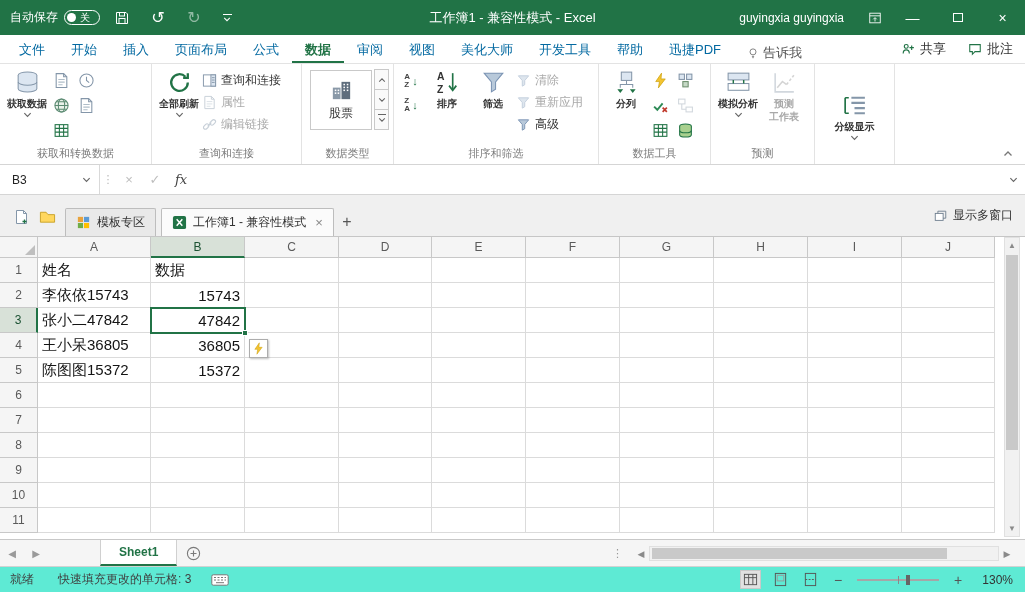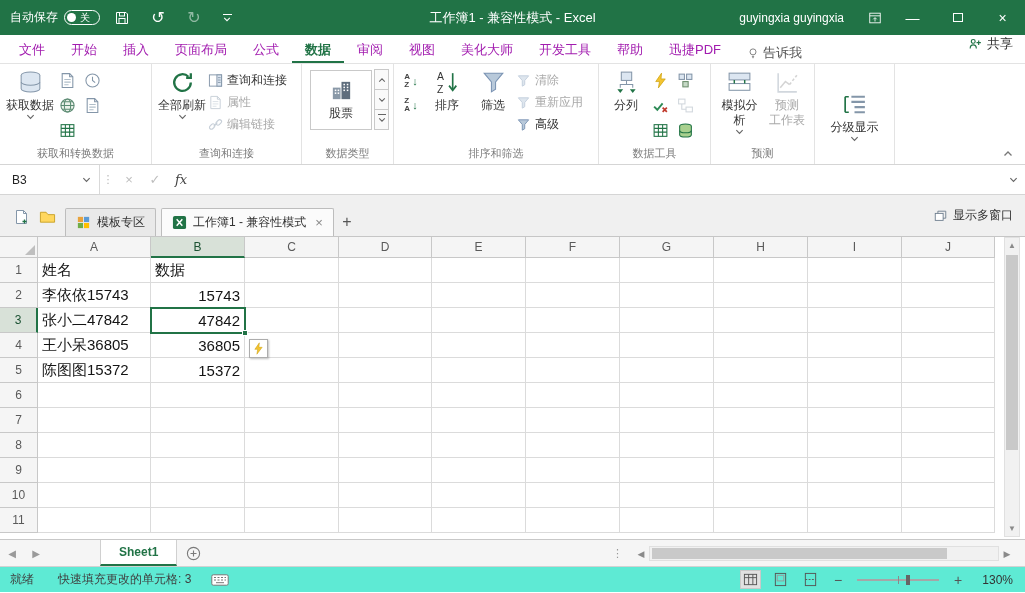--- a/index.html
+++ b/index.html
@@ -22,34 +22,34 @@
 .tb-title { position:absolute; left:0; right:0; top:0; height:35px; display:flex; align-items:center; justify-content:center; font-size:13px; z-index:1; }
 .tb-right { margin-left:auto; display:flex; align-items:center; z-index:2; height:35px; }
 .tb-user { font-size:12px; margin-right:16px; }
 .rdo-icon { width:30px; display:flex; align-items:center; justify-content:center; }
 .rdo-icon svg { width:14px; height:14px; }
 .winbtn { width:45px; height:35px; display:flex; align-items:center; justify-content:center; font-size:14px; }
 .maxbox { width:10px; height:9px; border:1px solid #fff; display:inline-block; }
 
 
 .rtabs { height:29px; background:#fff; border-bottom:1px solid #E3E3E3; display:flex; align-items:flex-end; padding-left:6px; position:relative; }
-.rtab { padding:6px 13px 7px; font-size:13px; color:#a21caf; line-height:1; white-space:nowrap; }
+.rtab { padding:6px 13px 7px; font-size:13px; color:#0369a1; line-height:1; white-space:nowrap; }
 .rtab.active { color:#217346; font-weight:bold; border-bottom:2px solid #217346; padding-bottom:5px; }
 .rtab.tellme { display:flex; align-items:center; gap:4px; color:#555; padding-bottom:4px; }
 .rtab.tellme svg { width:12px; height:12px; }
-.rtabs-right { position:absolute; right:12px; top:0; height:28px; display:flex; align-items:center; gap:22px;flex-direction:column; }
+.rtabs-right { position:absolute; right:12px; top:0; height:28px; display:flex; align-items:center; gap:22px; }
 .topbtn { display:flex; align-items:center; gap:5px; font-size:13px; color:#333; }
 .topbtn svg { width:14px; height:14px; }
 
 
 .ribbon { height:101px; background:#fff; border-bottom:1px solid #D5D5D5; display:flex; position:relative; }
 .grp { display:flex; flex-direction:column; border-right:1px solid #E3E3E3; padding:1px 4px 0; }
 .grp-body { flex:1; display:flex; align-items:flex-start; }
 .grp-label { text-align:center; font-size:11px; color:#7A7A7A; padding:1px 2px 3px; white-space:nowrap; }
-.bigbtn { display:flex; flex-direction:column; align-items:center; padding:4px 2px 0; font-size:12px; color:#333; text-align:center; line-height:1.25; min-width:46px; }
+.bigbtn { display:flex; flex-direction:column; align-items:center; padding:4px 2px 0; font-size:10px; color:#333; text-align:center; line-height:1.25; min-width:46px;font-weight:bold; }
 .bigbtn .bic { width:27px; height:27px; margin-bottom:2px; }
 .chev { width:9px; height:6px; color:#666; margin-top:1px; }
 .smic { width:22px; height:22px; display:flex; align-items:center; justify-content:center; }
 .smic svg { width:17px; height:17px; }
 .icongrid { display:grid; grid-template-columns:25px 25px; grid-auto-rows:25px; margin-top:4px; }
 .smrow { display:flex; align-items:center; gap:4px; height:22px; font-size:12px; white-space:nowrap; }
 .smrow svg { width:15px; height:15px; }
 .smcol { display:flex; flex-direction:column; justify-content:flex-start; padding-top:4px; }
 .dis { color:#A9A9A9; }
 .dis svg { opacity:.45; }

